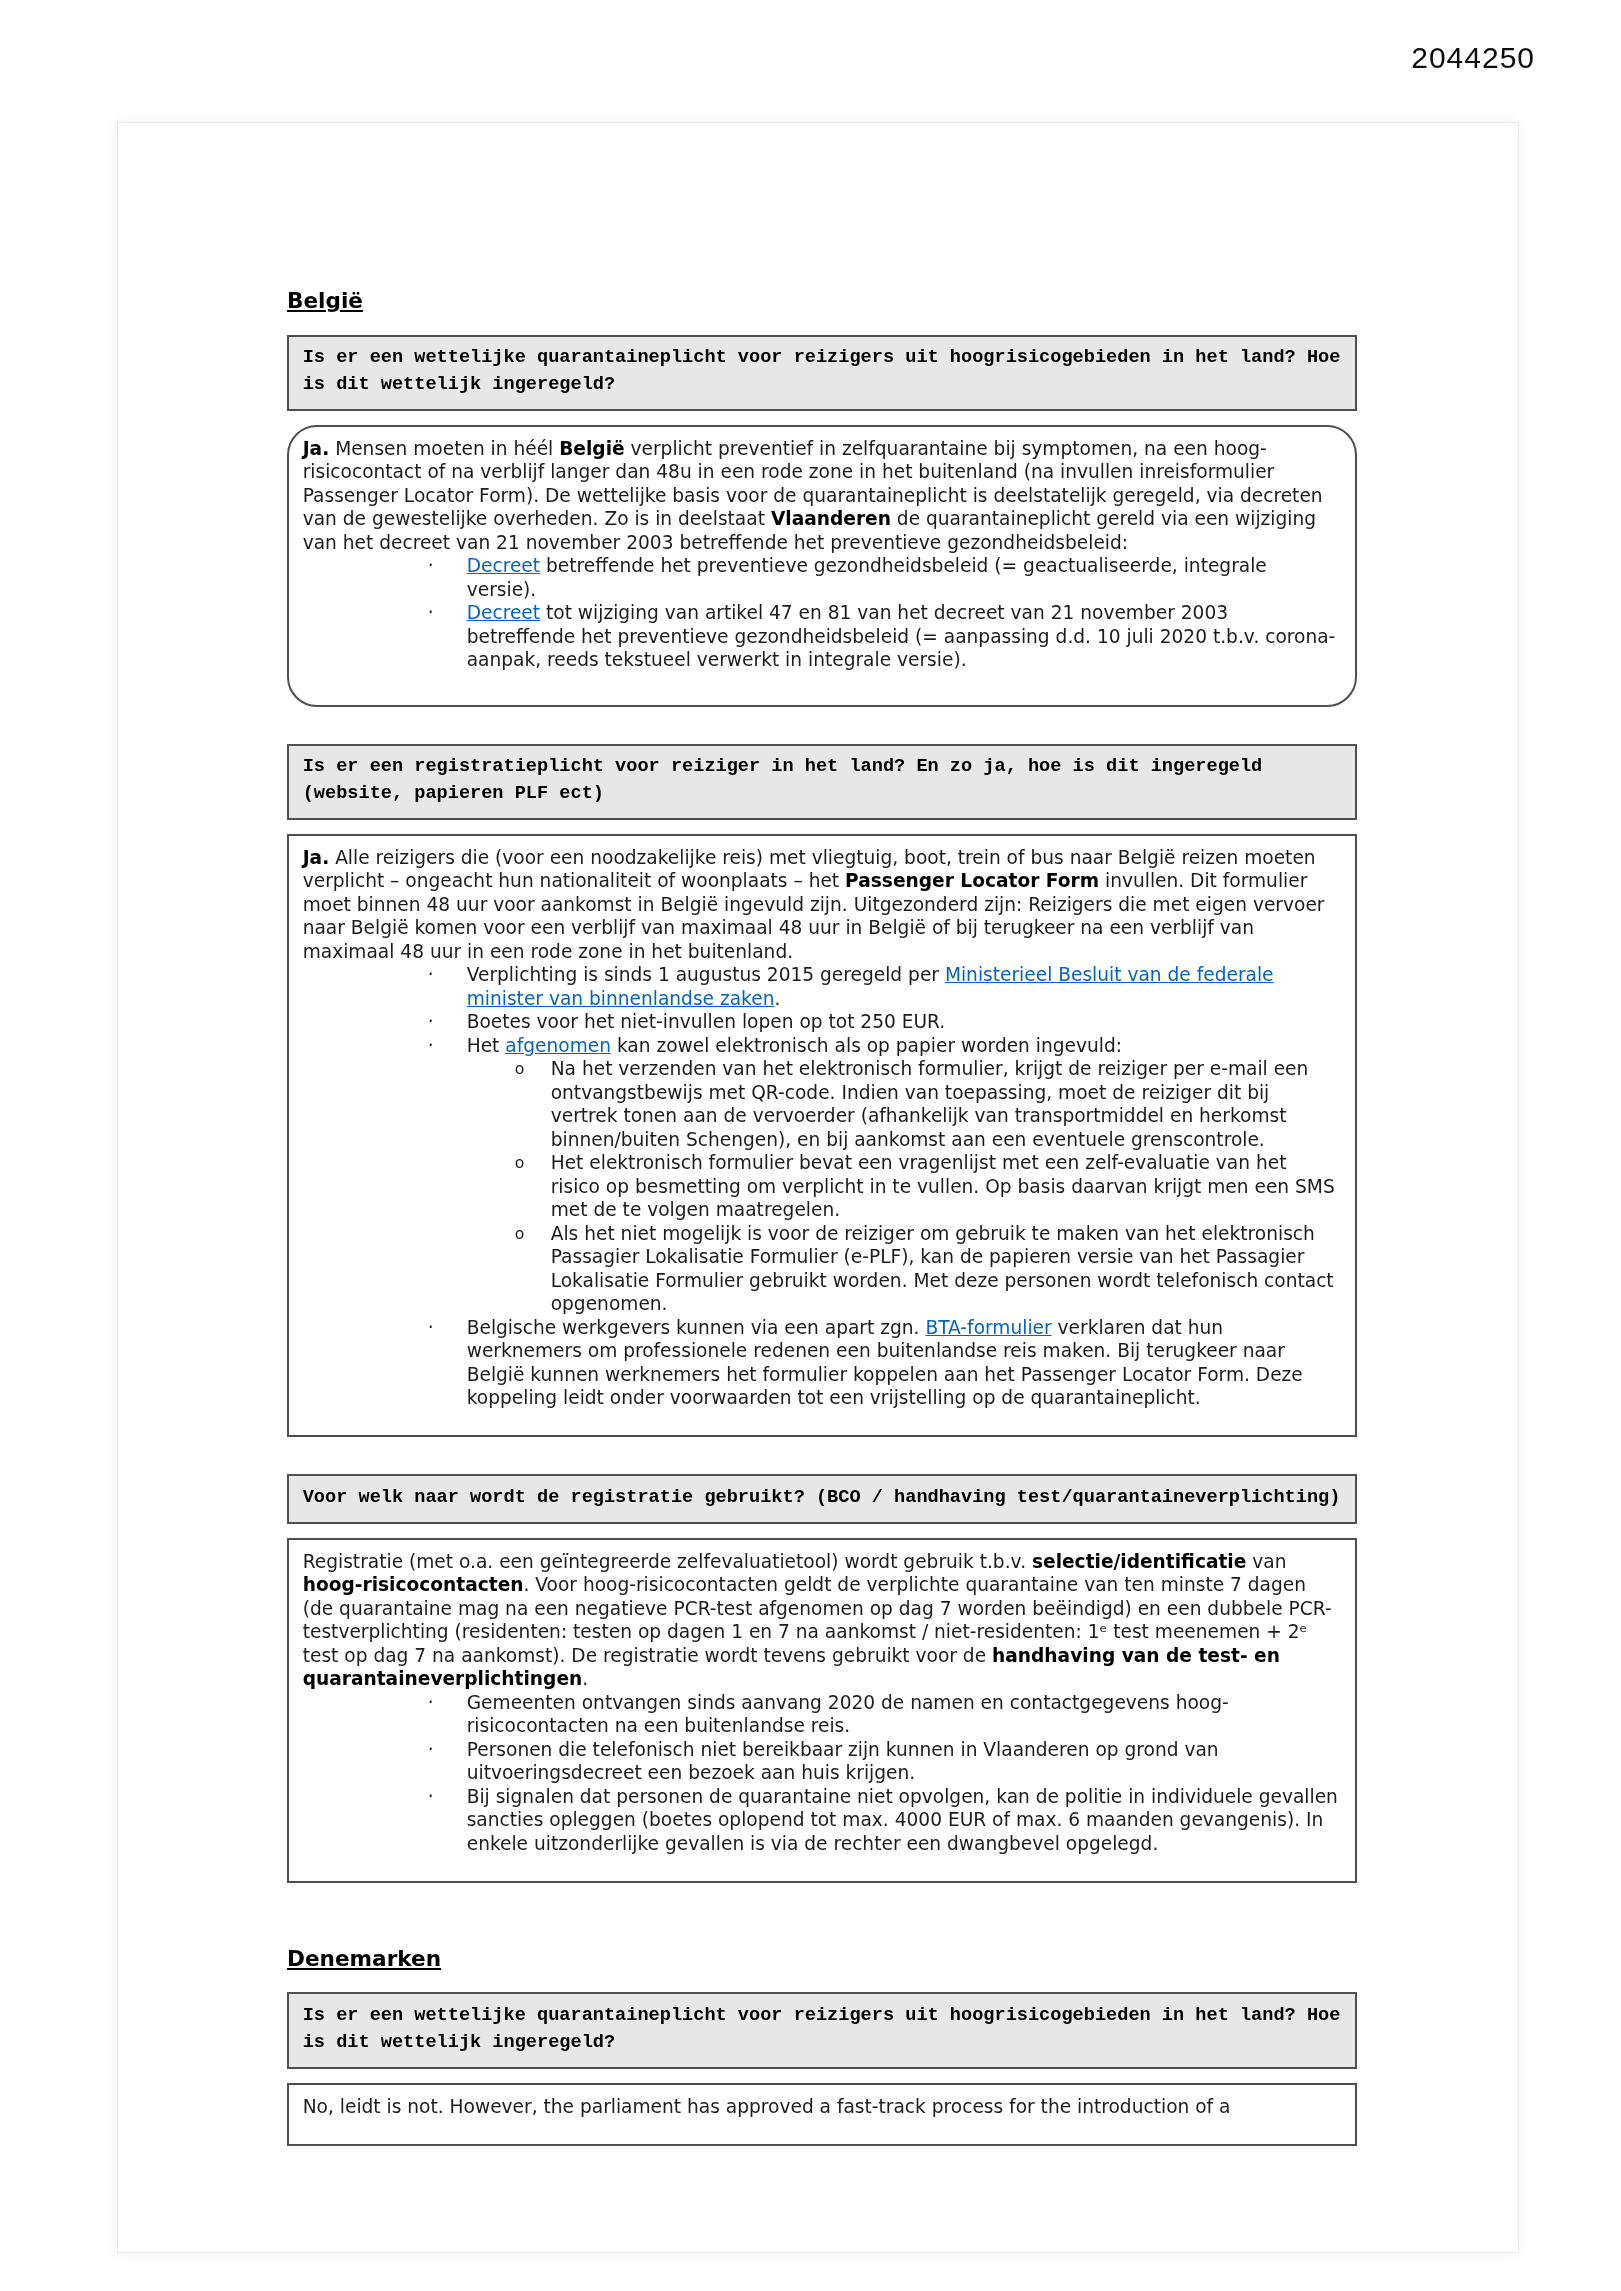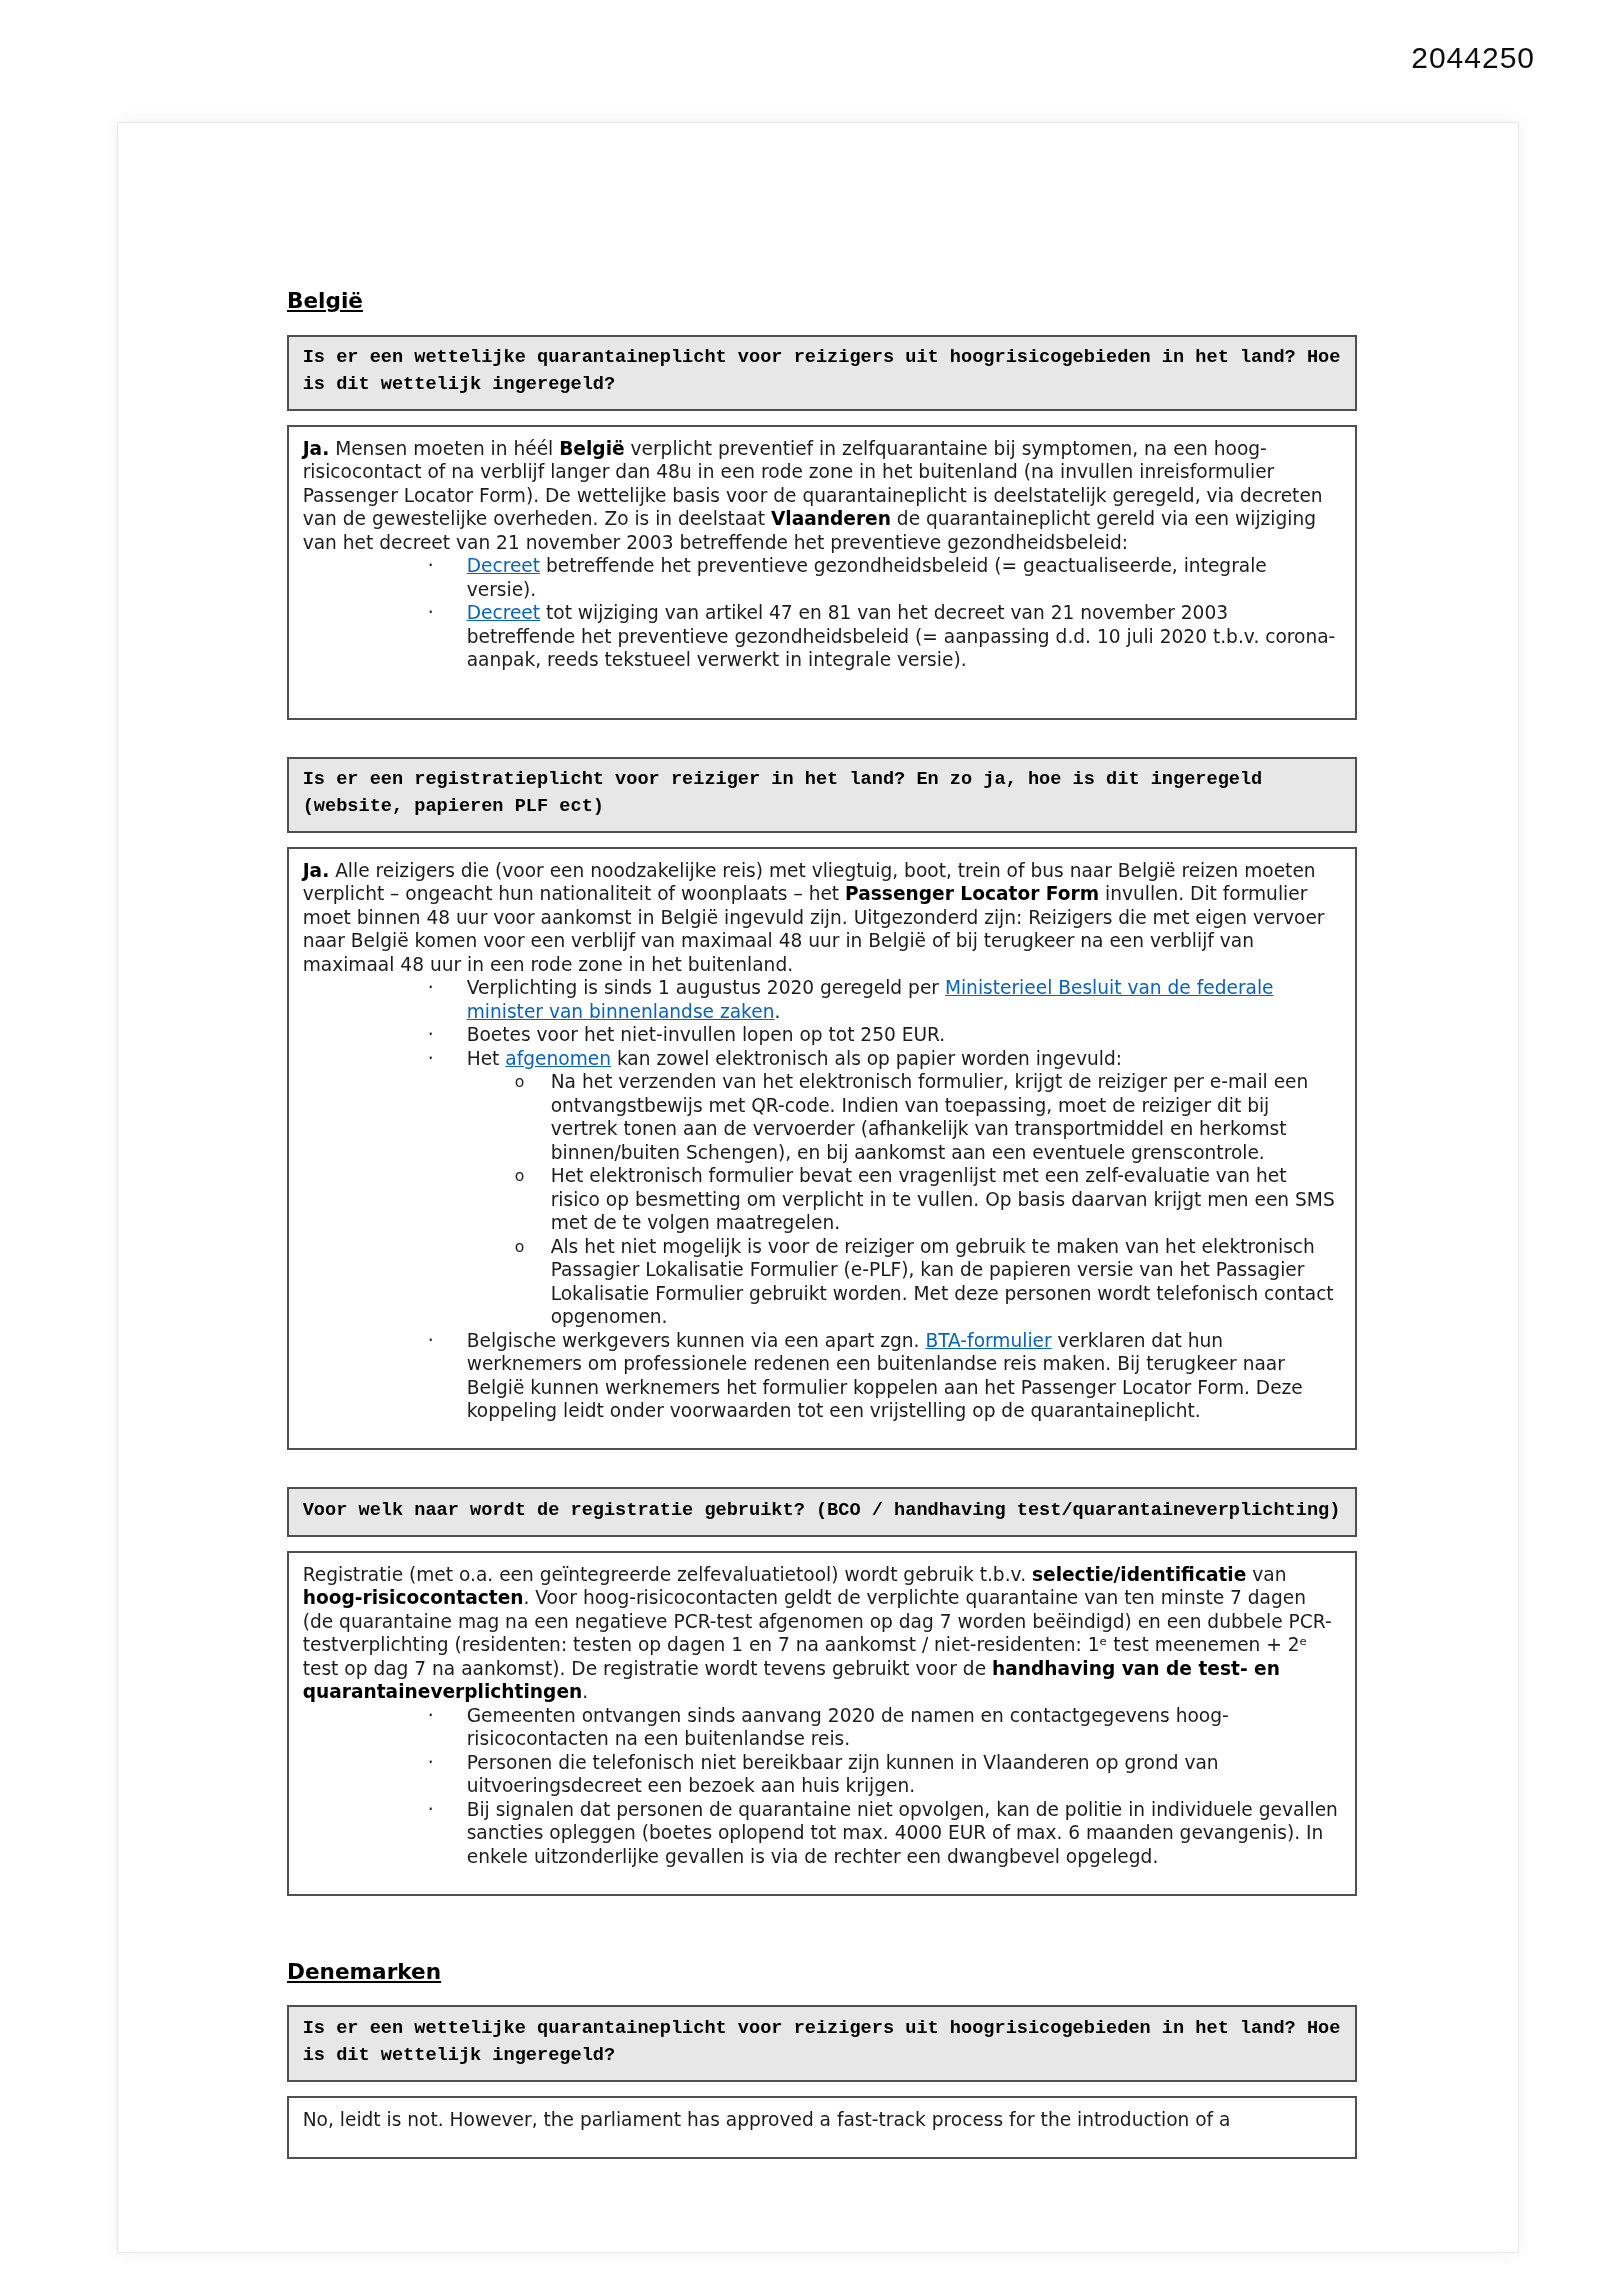--- a/index.html
+++ b/index.html
@@ -34,21 +34,21 @@
     padding:8.8px 13.7px 10.8px 13.7px;
     font-weight:bold; font-size:18.6px; line-height:26.5px; color:#000;font-family:Liberation Mono, monospace;
   }
   .a-box {
     border:2px solid var(--border,#4f4f4f);
     background:#fff;
     margin-top:13.7px;
     padding:9.8px 13.7px 25.5px 13.7px;
     font-size:18.6px; line-height:23.5px;
   }
-  .a-box.tall-pad { padding-bottom:46px; }
+  .a-box.tall-pad { padding-bottom:33px;border-radius:30px; }
   .blk { }
   .blk.b1 { display:flex; margin-left:125px; }
   .blk.b2 { display:flex; margin-left:212px; }
   .blk .marker { flex:0 0 39px; width:39px; color:#1c1c1c; }
   .blk.b2 .marker { flex:0 0 36px; width:36px; font-size:15.7px; }
   .blk .btxt { flex:1 1 auto; }
   .bold { font-weight:bold; color:#000; }
   a.doc-link { color:var(--link,#0563c1); text-decoration:underline; cursor:pointer; }
 </style>
 </head>
@@ -75,21 +75,21 @@
           </div>
         </div>
     </div>
 
     <div class="qa">
       <div class="q-box">Is er een registratieplicht voor reiziger in het land? En zo ja, hoe is dit ingeregeld (website, papieren PLF ect)</div>
       <div class="a-box">
           <div class="blk p"><span class="bold">Ja.</span><span> Alle reizigers die (voor een noodzakelijke reis) met vliegtuig, boot, trein of bus naar België reizen moeten verplicht – ongeacht hun nationaliteit of woonplaats – het </span><span class="bold">Passenger Locator Form</span><span> invullen. Dit formulier moet binnen 48 uur voor aankomst in België ingevuld zijn. Uitgezonderd zijn: Reizigers die met eigen vervoer naar België komen voor een verblijf van maximaal 48 uur in België of bij terugkeer na een verblijf van maximaal 48 uur in een rode zone in het buitenland.</span></div>
           <div class="blk b1">
             <span class="marker">·</span>
-            <span class="btxt"><span>Verplichting is sinds 1 augustus 2020 geregeld per </span><a class="doc-link">Ministerieel Besluit van de federale minister van binnenlandse zaken</a><span>.</span></span>
+            <span class="btxt"><span>Verplichting is sinds 1 augustus 2015 geregeld per </span><a class="doc-link">Ministerieel Besluit van de federale minister van binnenlandse zaken</a><span>.</span></span>
           </div>
           <div class="blk b1">
             <span class="marker">·</span>
             <span class="btxt"><span>Boetes voor het niet-invullen lopen op tot 250 EUR.</span></span>
           </div>
           <div class="blk b1">
             <span class="marker">·</span>
             <span class="btxt"><span>Het </span><a class="doc-link">afgenomen</a><span> kan zowel elektronisch als op papier worden ingevuld:</span></span>
           </div>
           <div class="blk b2">

